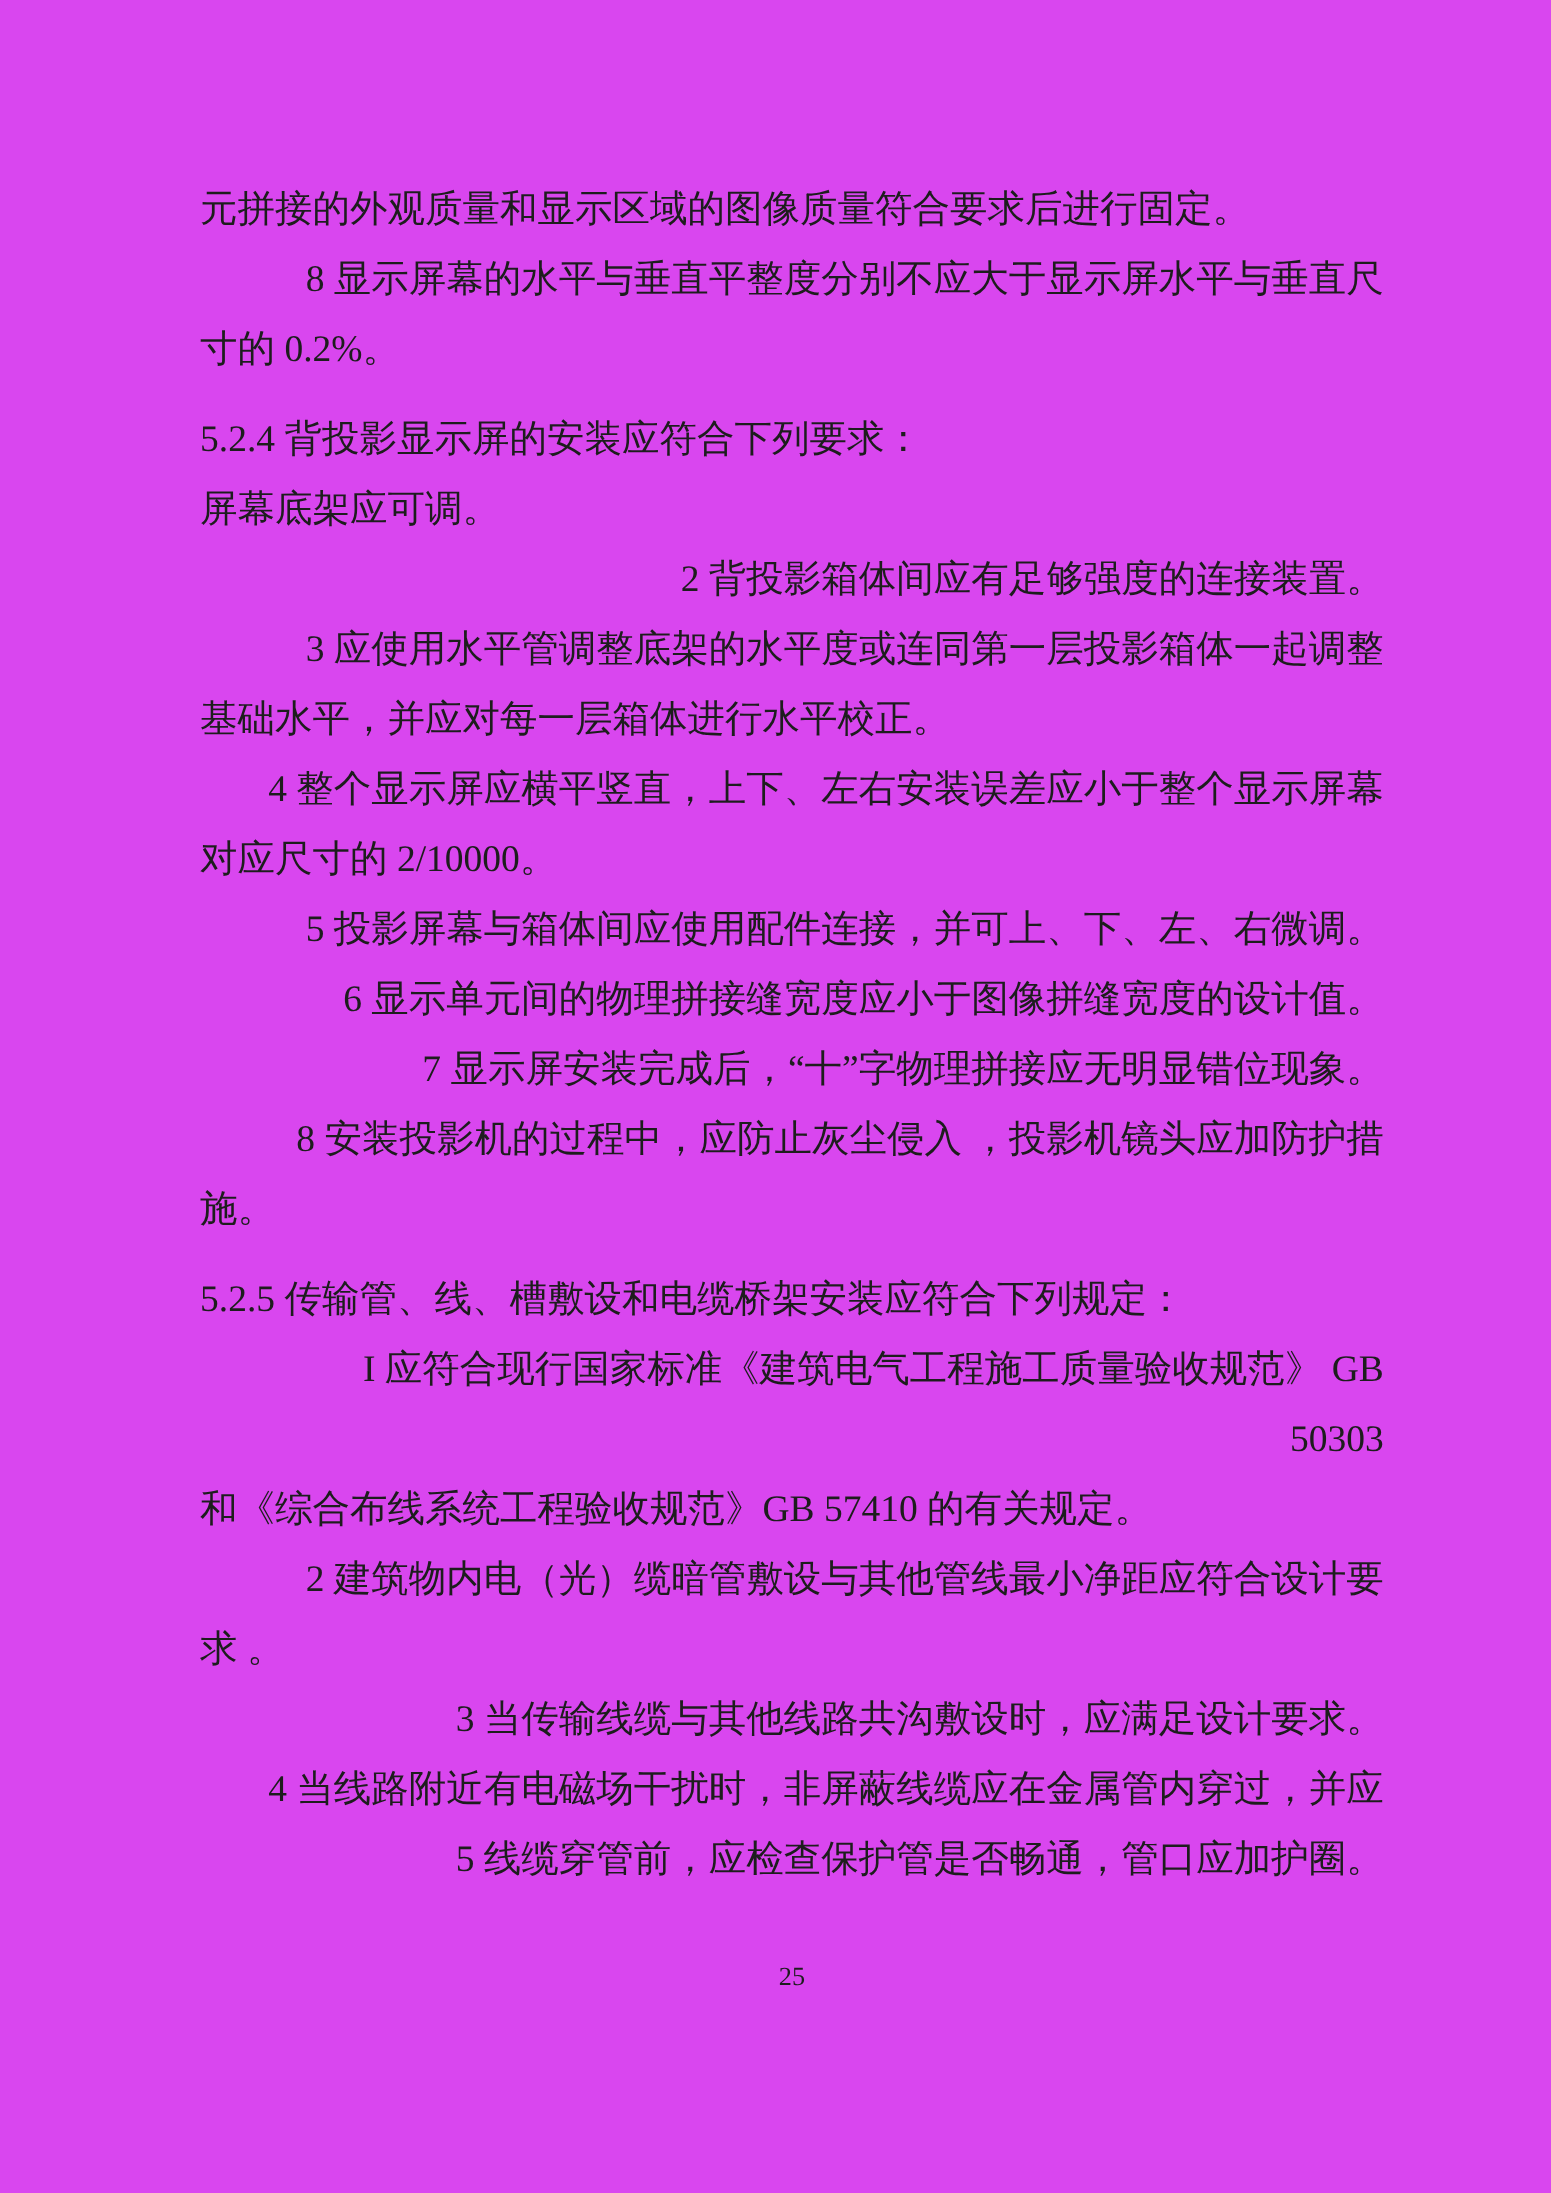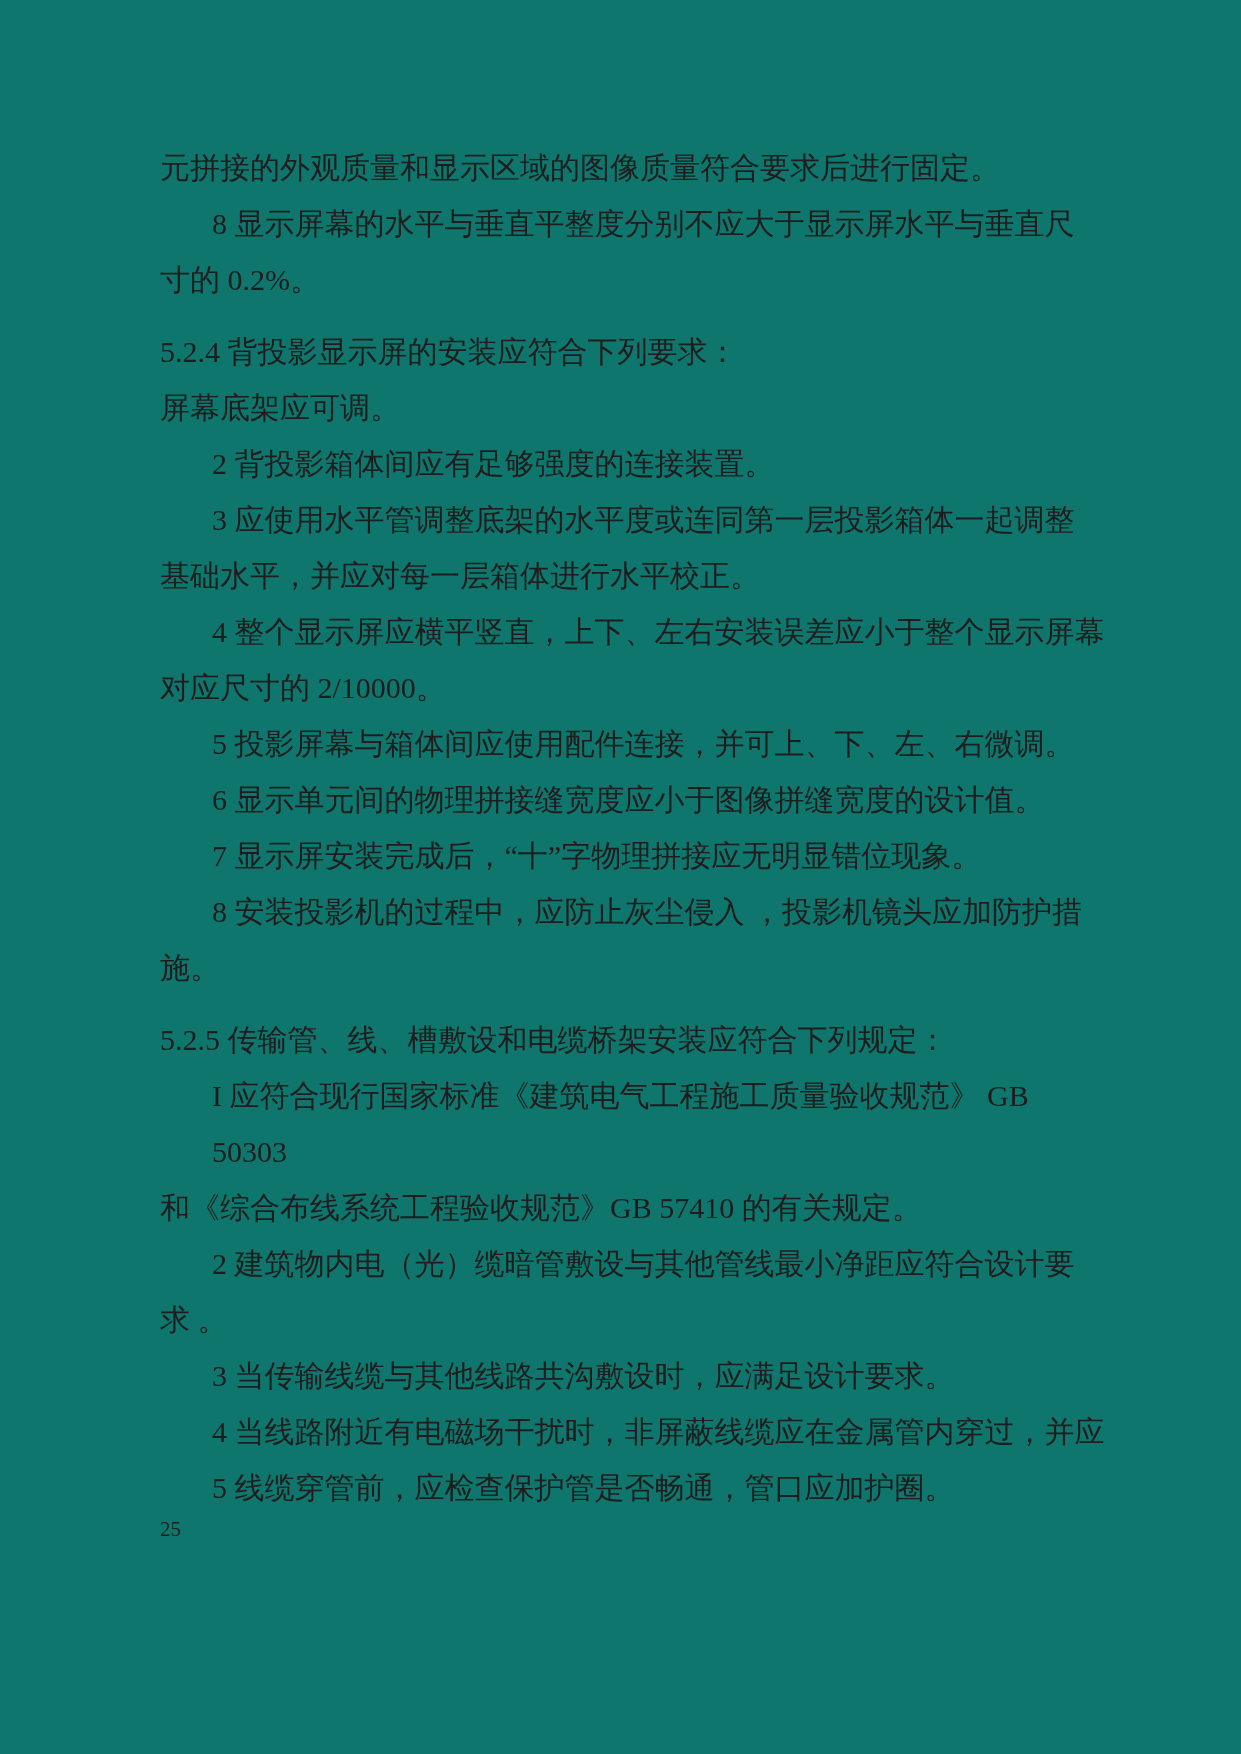--- a/index.html
+++ b/index.html
@@ -5,41 +5,43 @@
   html, body {
     margin: 0;
     padding: 0;
     background: #e8e8e8;
   }
   .page {
     position: relative;
     width: 1241px;
     height: 1754px;
     margin: 0 auto;
-    background: #0f766e;
+    background: #d946ef;
     box-sizing: border-box;
     padding: 140px 134px 0 160px;
     font-family: "Liberation Serif", "DejaVu Serif", serif;
     color: #1d1d1d;
     overflow: hidden;
   }
   .line {
     font-size: 30px;
     line-height: 56px;
     white-space: pre-wrap;
     letter-spacing: 0;
   }
   .line.indent {
     padding-left: 52px;
+    text-align: right;
   }
   .line.sect {
     margin-top: 16px;
   }
   .footer {
-    text-align: left;
+    margin-top: 52px;
+    text-align: center;
   }
   .page-num {
     font-size: 21px;
     line-height: 26px;
     display: inline-block;
   }
 </style>
 </head>
 <body>
 

